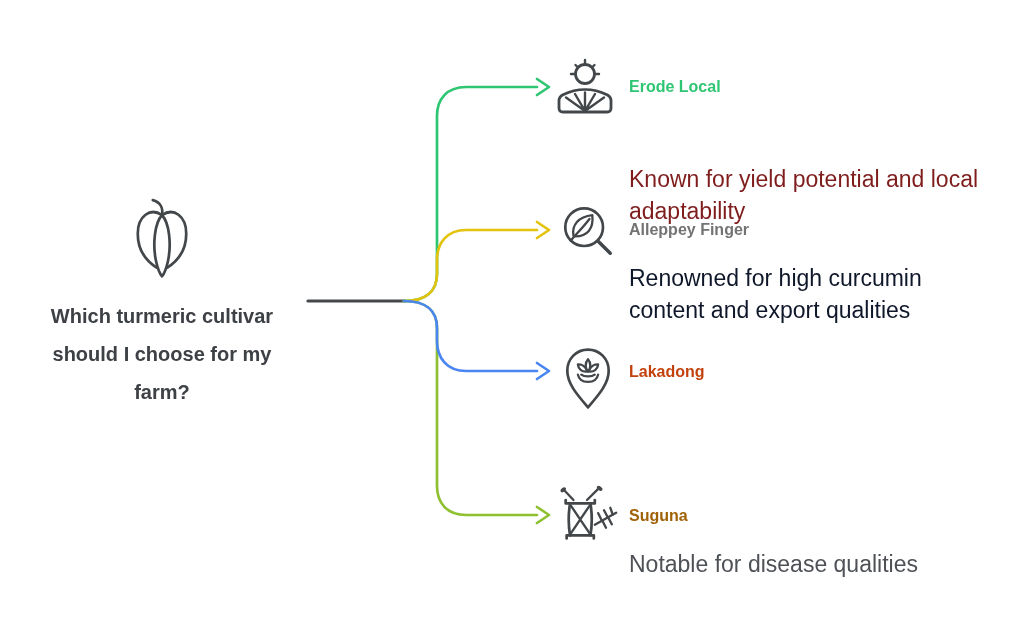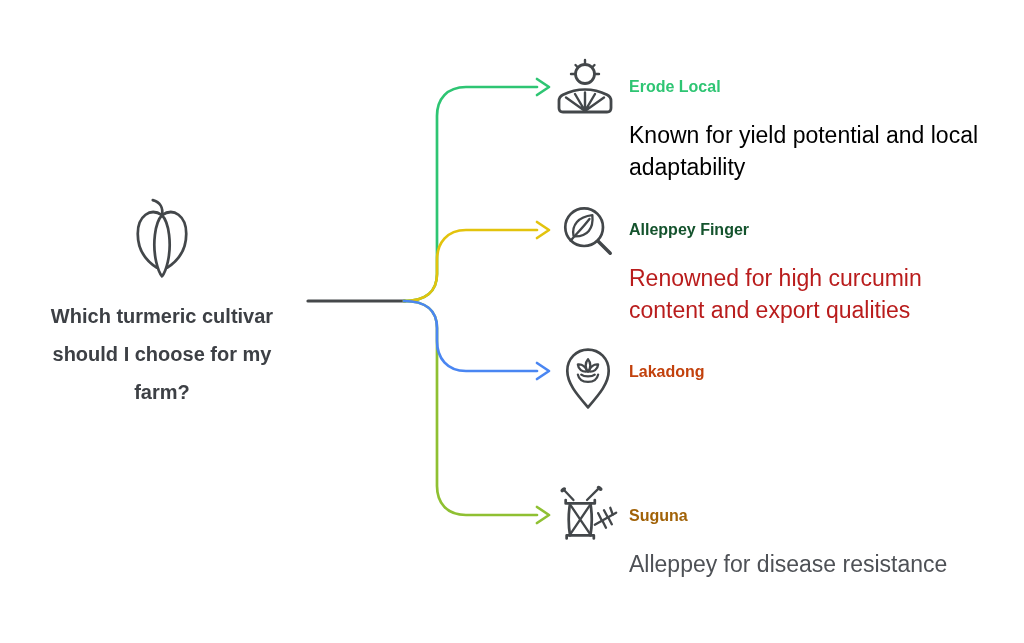--- a/index.html
+++ b/index.html
@@ -69,32 +69,32 @@
 
   <div class="node-icon bi0">
     <svg width="60" height="56" viewBox="0 0 60 56">
       <circle class="s" cx="30" cy="16" r="9.5"></circle>
       <path class="s thin" d="M30,2 L30,5 M16,16 L19,16 M41,16 L44,16 M20.5,7 L22.5,9 M39.5,7 L37.5,9"></path>
       <path class="sf" d="M4,50 L4,43 C4,40 5.5,38 8,36.8 C22,30 38,30 52,36.8 C54.5,38 56,40 56,43 L56,50 C56,52.5 54.5,54 52,54 L8,54 C5.5,54 4,52.5 4,50 Z"></path>
       <path class="s thin" d="M30,53 L11,39.5 M30,53 L20,36 M30,53 L30,34.5 M30,53 L40,36 M30,53 L49,39.5"></path>
     </svg>
   </div>
   <div class="bt bt0" style="color: rgb(46, 197, 115);">Erode Local</div>
-  <p class="bd bd0" style="color: #000000;">Known for yield potential and local adaptability</p>
+  <p class="bd bd0" style="color: #7f1d1d; margin-top: 44px;">Known for yield potential and local adaptability</p>
 
   <div class="node-icon bi1">
     <svg width="58" height="60" viewBox="0 0 60 62">
       <circle class="s" cx="26" cy="26" r="19.5"></circle>
       <path class="s thick" d="M40.5,40.5 L53,53"></path>
       <path class="s thin" d="M15,35 C13,24 20,15 34.5,13.5 C36,28 29,35.5 17,35.5 Z"></path>
       <path class="s thin" d="M12,40 C18,33 25,26 31.5,17.5"></path>
     </svg>
   </div>
-  <div class="bt bt1" style="color: #14532d;">Alleppey Finger</div>
-  <p class="bd bd1" style="color: #b91c1c;">Renowned for high curcumin content and export qualities</p>
+  <div class="bt bt1" style="color: #737373;">Alleppey Finger</div>
+  <p class="bd bd1" style="color: #0f172a;">Renowned for high curcumin content and export qualities</p>
 
   <div class="node-icon bi2">
     <svg width="52" height="66" viewBox="0 0 54 68">
       <path class="s" d="M27,64.5 C15,50.5 5.5,39.5 5.5,26.5 C5.5,14 15,4.5 27,4.5 C39,4.5 48.5,14 48.5,26.5 C48.5,39.5 39,50.5 27,64.5 Z"></path>
       <path class="s thin" d="M27,14.5 C30.2,18 30.2,24 27,27.5 C23.8,24 23.8,18 27,14.5 Z"></path>
       <path class="s thin" d="M16.5,20 C21,19.5 25,22.5 26.2,27.2 C21,28 17,25 16.5,20 Z"></path>
       <path class="s thin" d="M37.5,20 C33,19.5 29,22.5 27.8,27.2 C33,28 37,25 37.5,20 Z"></path>
       <path class="s thin" d="M16.5,30.5 C17.5,35.5 21.5,38 27,38 C32.5,38 36.5,35.5 37.5,30.5"></path>
       <path class="s thin" d="M20,30.5 C23,33 31,33 34,30.5"></path>
     </svg>
@@ -108,15 +108,15 @@
       <path class="s" d="M17.5,19 C16,28 16,43 17.5,52 M38.5,19 C40,28 40,43 38.5,52"></path>
       <path class="s thin" d="M18.5,21.5 L37.5,49.5 M37.5,21.5 L18.5,49.5"></path>
       <path class="s thin" d="M21,15.5 L12,6 M35,15.5 L46,4.5"></path>
       <ellipse class="dot" cx="10.5" cy="5" rx="3.2" ry="2" transform="rotate(-40 10.5 5)"></ellipse>
       <ellipse class="dot" cx="48" cy="3.5" rx="3.2" ry="2" transform="rotate(35 48 3.5)"></ellipse>
       <path class="s thin" d="M43,41 C50,37 58,32.5 65,28.5"></path>
       <path class="s thin" d="M50.5,37 L46.5,29 M56.5,33.5 L52.5,26 M61.5,30.5 L59,23.5 M51,37 L54.5,44 M57,33.8 L60.5,40.5"></path>
     </svg>
   </div>
   <div class="bt bt3" style="color: #a16207;">Suguna</div>
-  <p class="bd bd3" style="color: rgb(78, 81, 86);">Alleppey for disease resistance</p>
+  <p class="bd bd3" style="color: rgb(78, 81, 86);">Notable for disease qualities</p>
 
 </div>
 
 </body></html>

